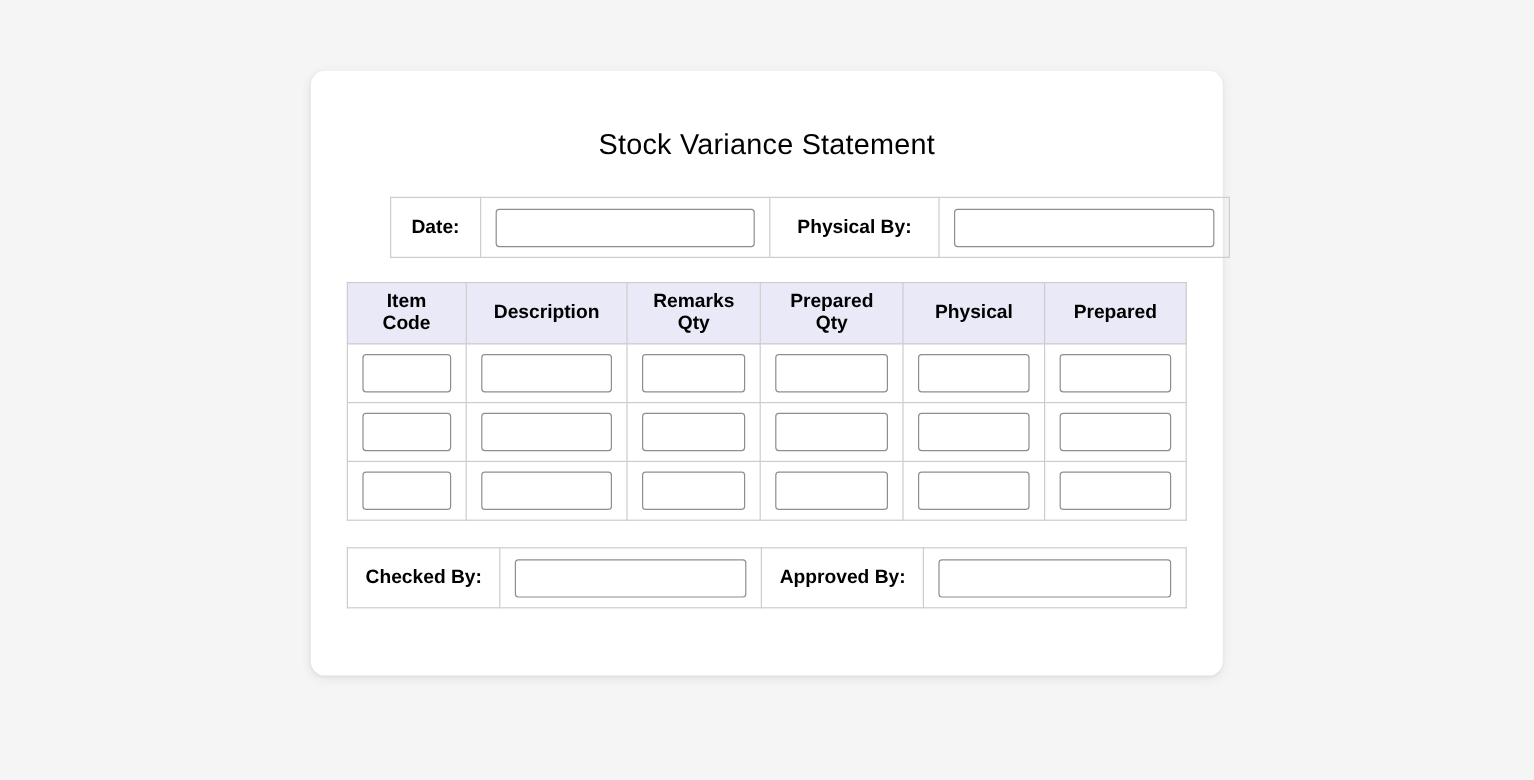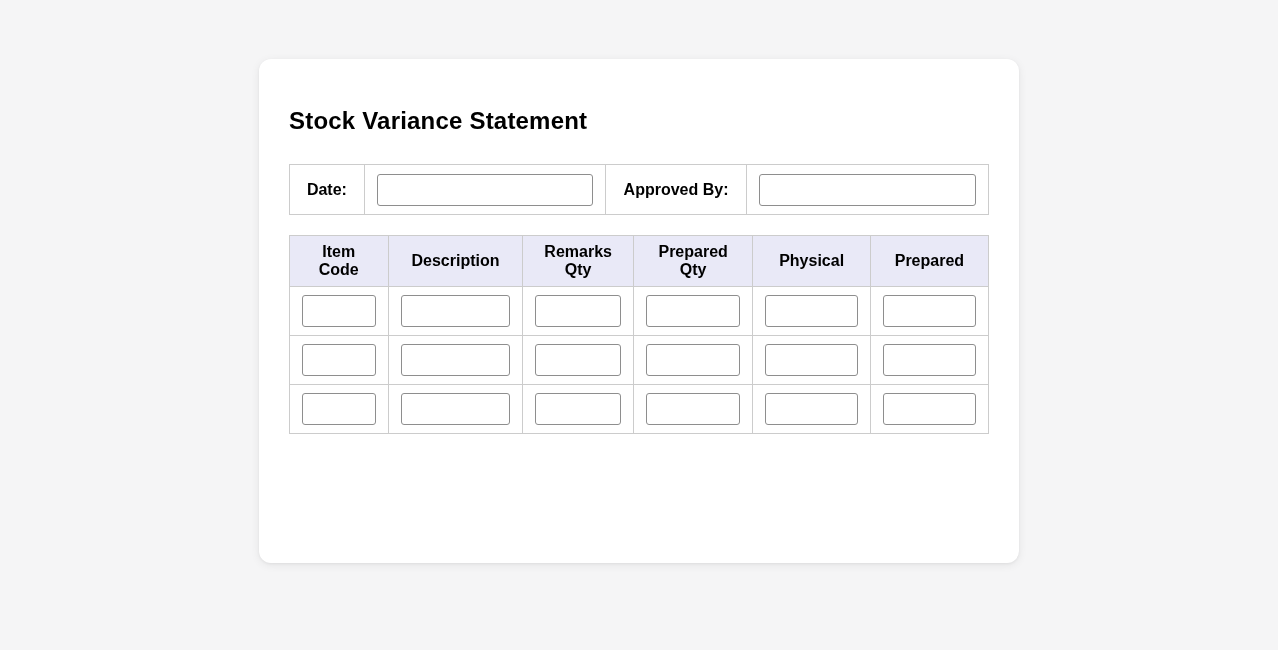--- a/index.html
+++ b/index.html
@@ -18,36 +18,36 @@
     margin: 59px auto 0;
     background: var(--card-bg, #ffffff);
     border-radius: 12px;
     box-shadow: 0 2px 10px rgba(0,0,0,0.07), 0 1px 3px rgba(0,0,0,0.05);
     padding: 40px 30px 49px;
   }
   .form-title {
     margin: 8px 0 0;
     font-size: 24px;
     line-height: 28px;
-    font-weight: bold;
-    text-align: left;
+    font-weight: normal;
+    text-align: center;
     letter-spacing: 0.2px;
   }
   table {
     width: 100%;
     border-collapse: collapse;
     table-layout: fixed;
   }
   td, th {
     border: 1px solid var(--table-border, #cccccc);
     padding: 8px 12px;
     vertical-align: middle;
     font-size: 16px;
   }
-  .meta-table { margin-top: 29px; }
+  .meta-table { margin-top: 29px; margin-left: 36px; }
   .meta-table td { height: 50px; }
   .label-cell {
     font-weight: bold;
     text-align: center;
     white-space: nowrap;
   }
   .main-table { margin-top: 20px; }
   .main-table th {
     background: var(--header-bg, #e9e9f7);
     font-weight: bold;
@@ -86,21 +86,21 @@
         <col style="width:34.5%">
         <col style="width:20.2%">
         <col style="width:34.6%">
     </colgroup>
     <tbody>
         <tr>
       <td class="label-cell">Date:</td>
       <td>
         <input type="text" style="">
       </td>
-      <td class="label-cell">Approved By:</td>
+      <td class="label-cell">Physical By:</td>
       <td>
         <input type="text" style="">
       </td>
     </tr>
   </tbody>
     </table>
 
   <table class="main-table">
     <colgroup>
       <col style="width:14.1%">
@@ -180,14 +180,34 @@
         <td>
             <input type="text" style="">
           </td>
         <td>
             <input type="text" style="">
           </td>
       </tr>
     </tbody>
   </table>
 
+  <table class="footer-table">
+    <colgroup>
+      <col style="width:18.2%">
+        <col style="width:31.2%">
+        <col style="width:19.3%">
+        <col style="width:31.3%">
+    </colgroup>
+    <tbody>
+        <tr>
+      <td class="label-cell">Checked By:</td>
+      <td>
+        <input type="text" style="">
+      </td>
+      <td class="label-cell">Approved By:</td>
+      <td>
+        <input type="text" style="">
+      </td>
+    </tr>
+  </tbody>
+    </table>
 
 </div>
 
 </body></html>

